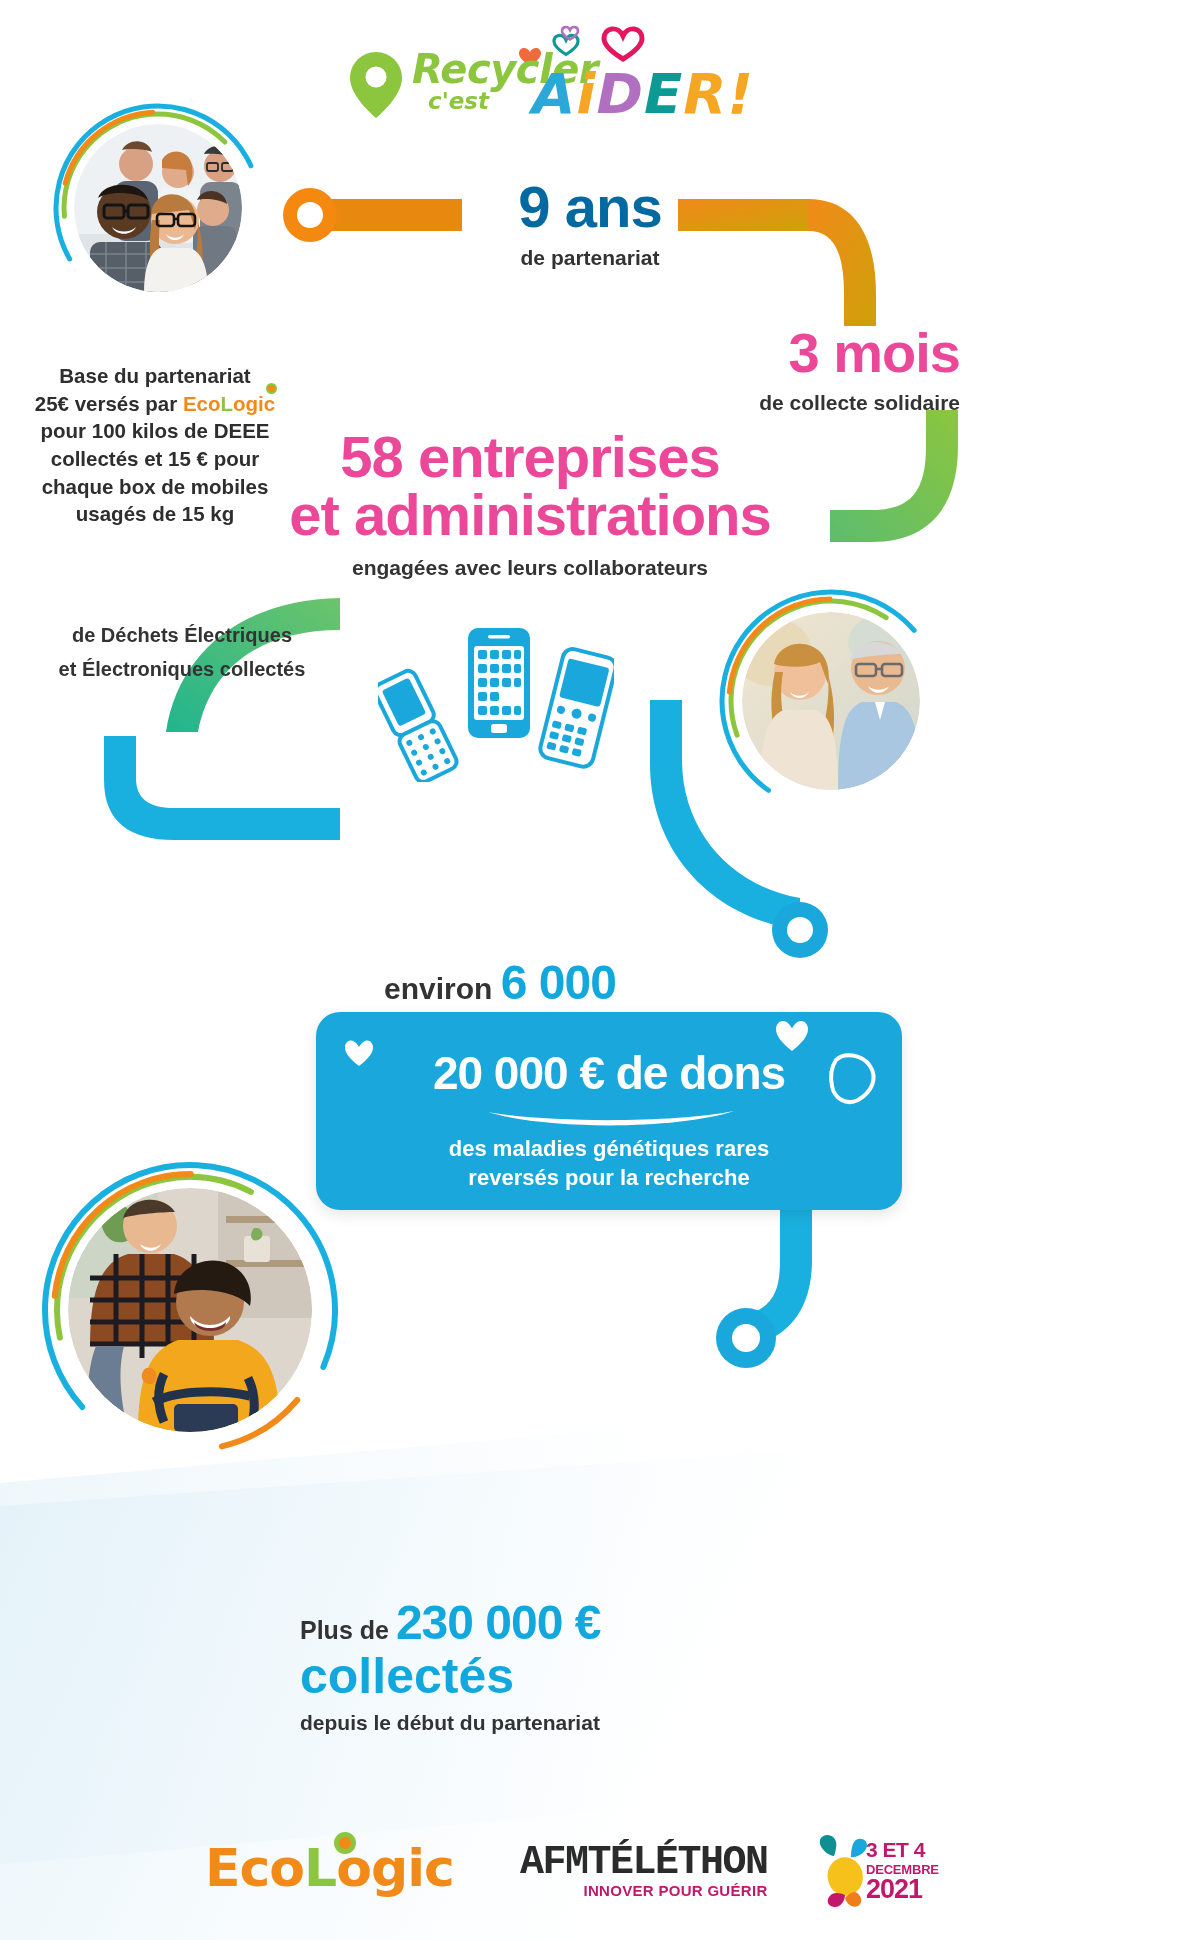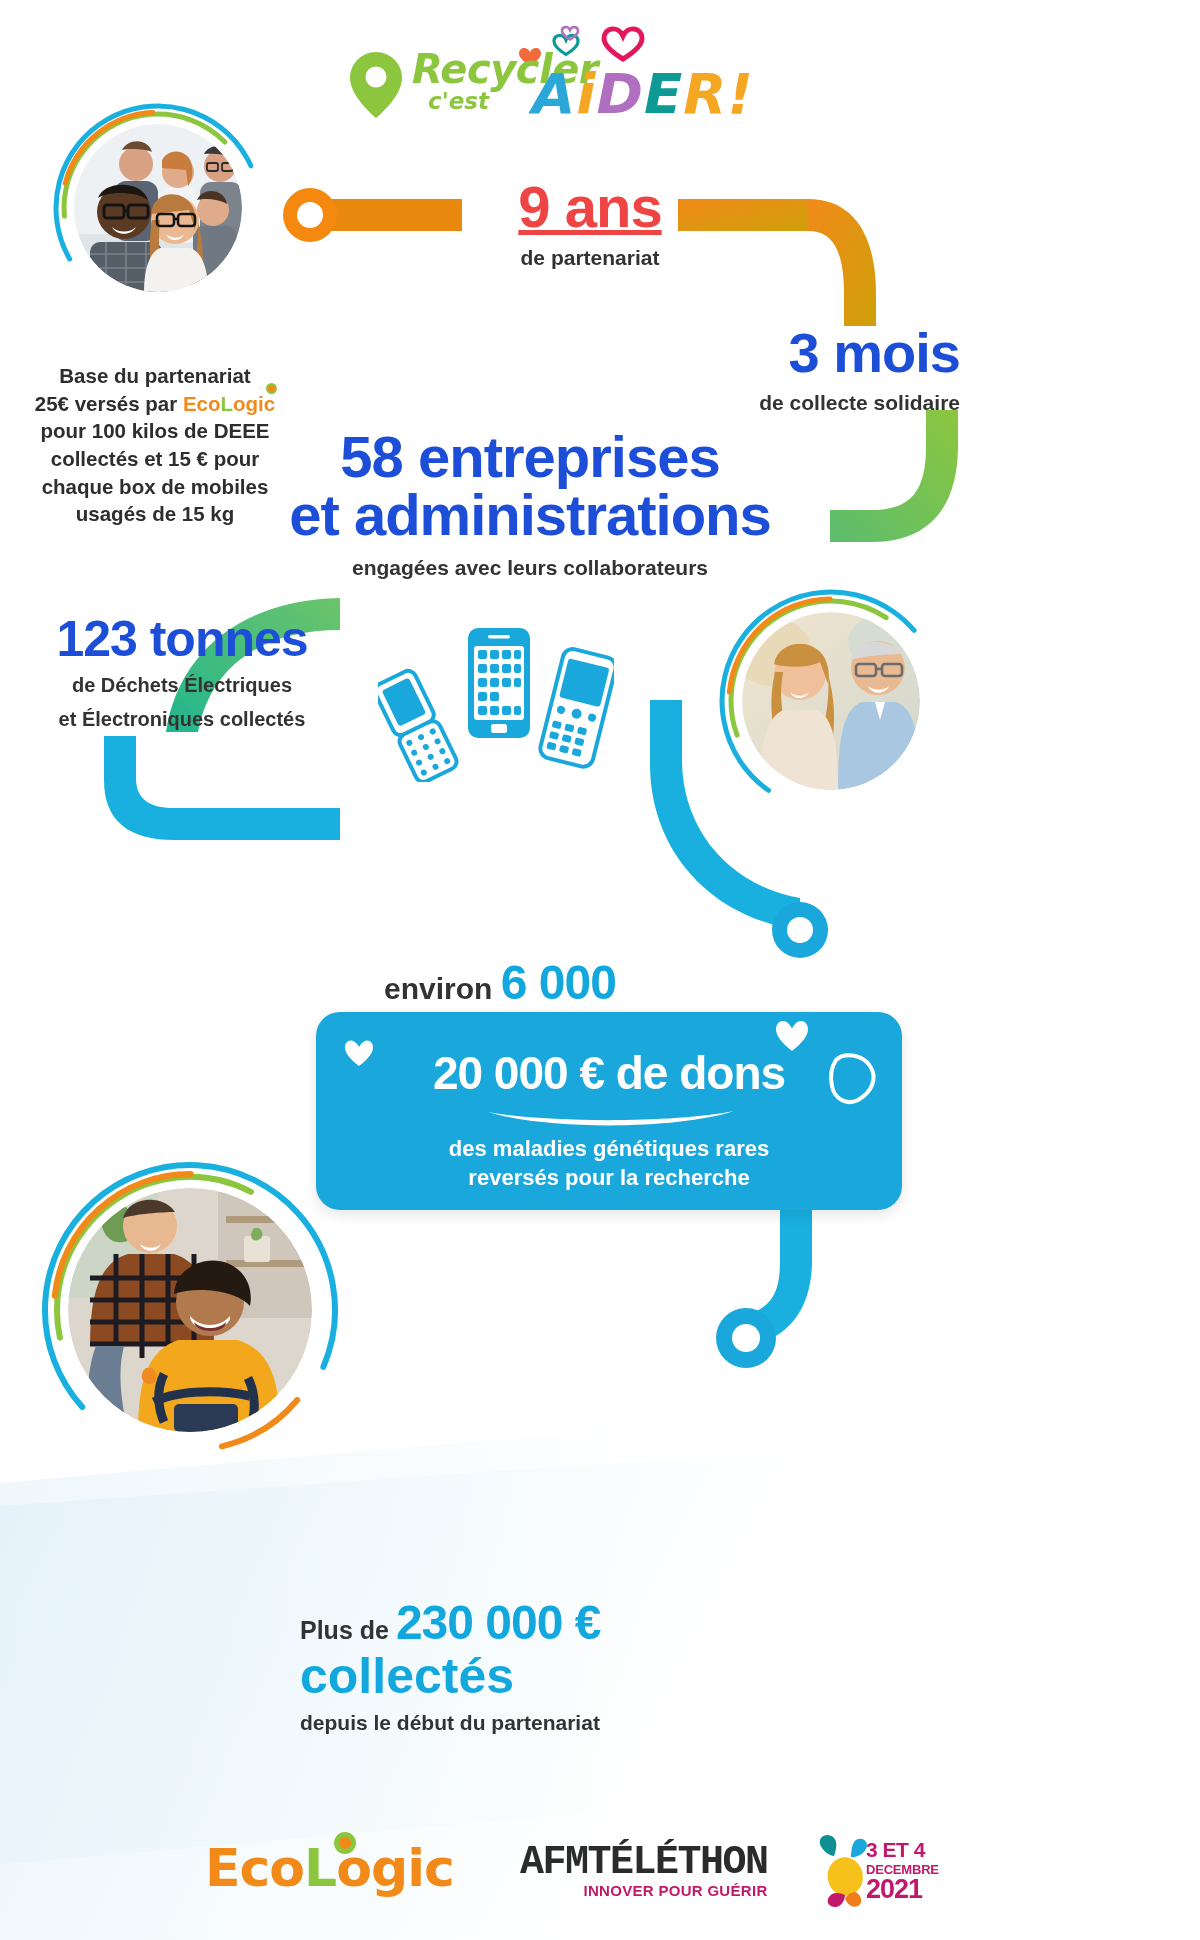--- a/index.html
+++ b/index.html
@@ -91,22 +91,22 @@
     font-weight: bold;
     line-height: 1.0;
     letter-spacing: -1px;
   }
   .stat-sub {
     font-weight: bold;
     color: #333333;
     line-height: 1.18;
   }
 
-  .orange  { color: #ef4444; text-decoration: underline; }
-  .lgreen  { color: #1d4ed8; }
+  .orange  { color: #0369a1; }
+  .lgreen  { color: #ec4899; }
 
   
   .blk-9ans { position: absolute; left: 440px; top: 178px; width: 300px; text-align: center; }
   .blk-9ans .stat-num { font-size: 58px; }
   .blk-9ans .stat-sub { font-size: 21px; margin-top: 10px; }
 
   
   .blk-3mois { position: absolute; left: 700px; top: 325px; width: 260px; text-align: right; }
   .blk-3mois .stat-num { font-size: 56px; }
   .blk-3mois .stat-sub { font-size: 21px; margin-top: 10px; }
@@ -349,21 +349,20 @@
   <defs>
     <linearGradient id="gGr2" x1="1" y1="0" x2="0" y2="1">
       <stop offset="0%" stop-color="#6cc46a"></stop>
         <stop offset="100%" stop-color="#22b58e"></stop>
     </linearGradient>
   </defs>
   <path d="M250 8 L250 40 C170 40, 120 78, 108 142 L76 142 C88 62, 152 10, 250 8 Z" fill="url(#gGr2)"></path>
 </svg>
 
 <div class="blk-123">
-  <div class="stat-num lgreen">123 tonnes</div>
   <div class="stat-sub">de Déchets Électriques</div>
   <div class="stat-sub">et Électroniques collectés</div>
 </div>
 
 <svg style="position:absolute; left:104px; top:736px; width:300px; height:120px;">
   <path d="M0 0 L32 0 L32 42 C32 62, 44 72, 70 72 L236 72 L236 104 L70 104 C26 104, 0 86, 0 44 Z" fill="#19b0e0"></path>
 </svg>
 
 <svg style="position:absolute; left:378px; top:622px; width:236px; height:160px;" viewBox="0 0 236 160">
   <g fill="none" stroke="#1aa8dc" stroke-width="4">

